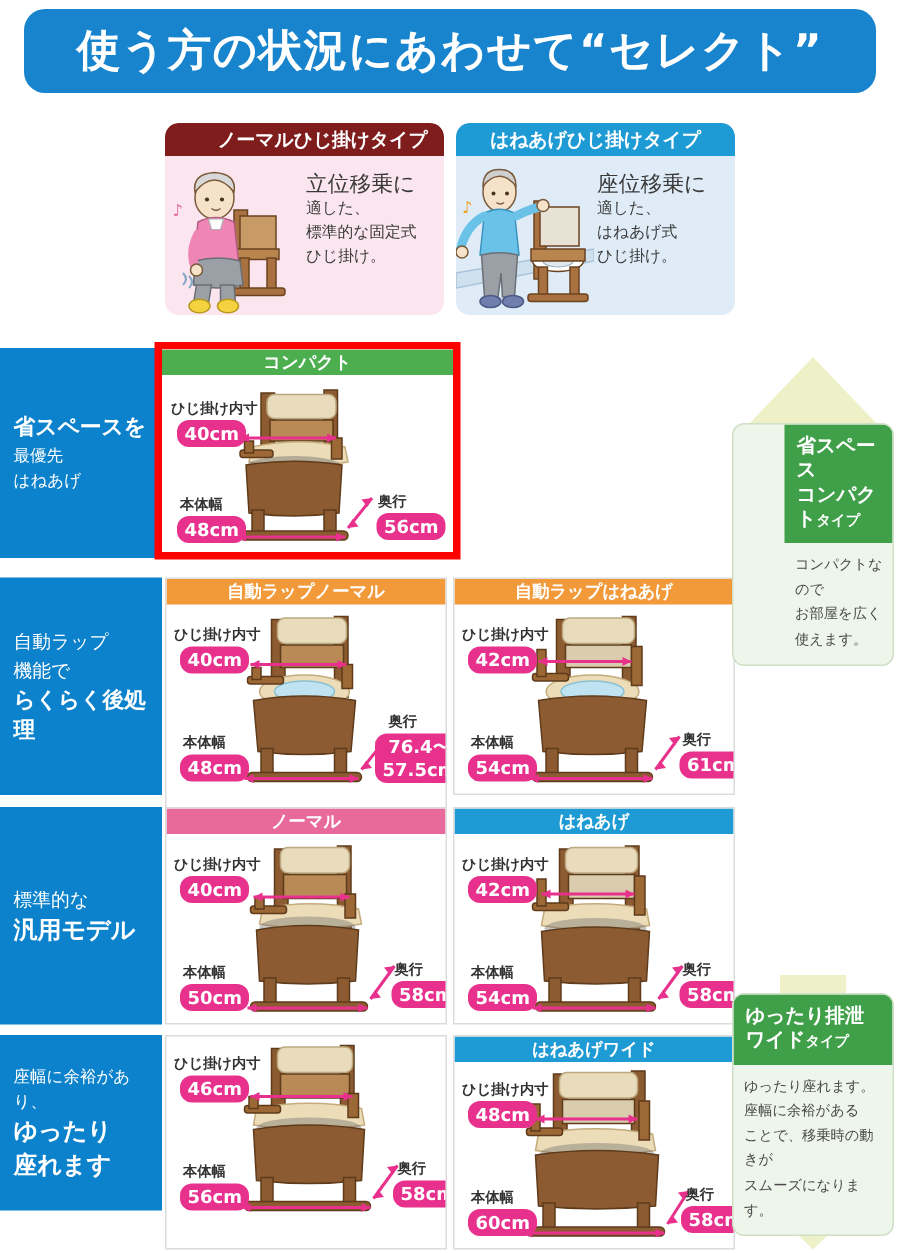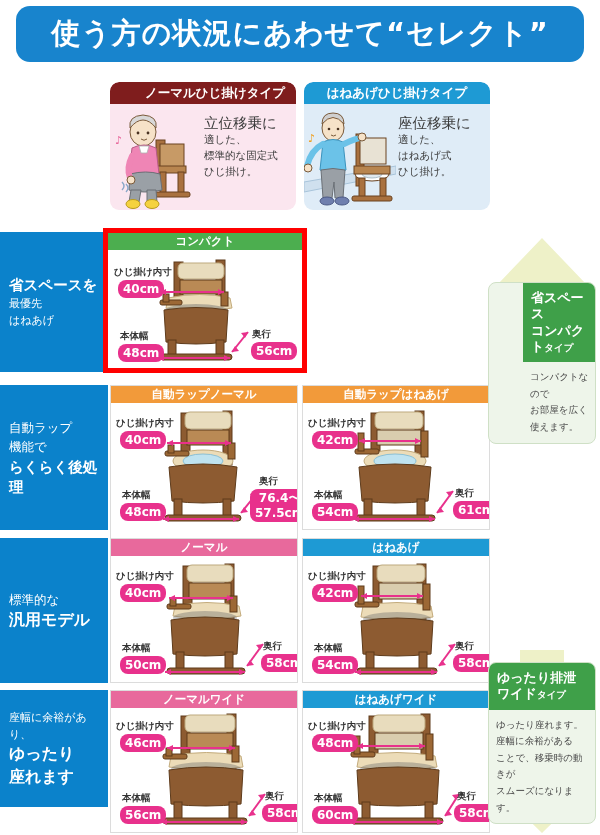--- a/index.html
+++ b/index.html
@@ -374,21 +374,20 @@
 </div>
 
 <div class="row" style="top:690px;height:143px;">
   <div class="cat" style="height:117px;">
     <div class="s" style="font-size:11px;">座幅に余裕があり、</div>
     <div class="l" style="font-size:16px;">ゆったり</div>
     <div class="l" style="font-size:16px;">座れます</div>
   </div>
 
   <div class="prod" style="width:188px;height:143px;margin-left:2px;">
-    <div class="prod-head h-pink">ノーマルワイド</div>
     <div style="position:relative;height:124px;">
       <svg width="186" height="124" viewBox="0 0 186 124" style="position:absolute;left:0;top:0;">
         <rect x="116" y="6" width="9" height="56" fill="#8d5b31" stroke="#5e3b1b" stroke-width="1"></rect>
         <rect x="70" y="8" width="9" height="50" fill="#8d5b31" stroke="#5e3b1b" stroke-width="1"></rect>
         <rect x="74" y="7" width="50" height="17" rx="5" fill="#e8dcbd" stroke="#bda97f" stroke-width="1"></rect>
         <rect x="76" y="25" width="46" height="16" fill="#b98a55" stroke="#5e3b1b" stroke-width="1"></rect>
         <path d="M60 48 q36 -7 70 0 l2 11 q-37 6 -74 0z" fill="#ecdcb8" stroke="#c3ab7c" stroke-width="1"></path>
         <rect x="52" y="46" width="24" height="5" rx="2" fill="#9c6835" stroke="#5e3b1b" stroke-width="1"></rect>
         <rect x="55" y="40" width="6" height="8" fill="#9c6835" stroke="#5e3b1b" stroke-width="1"></rect>
         <rect x="121" y="38" width="7" height="16" fill="#9c6835" stroke="#5e3b1b" stroke-width="1"></rect>

